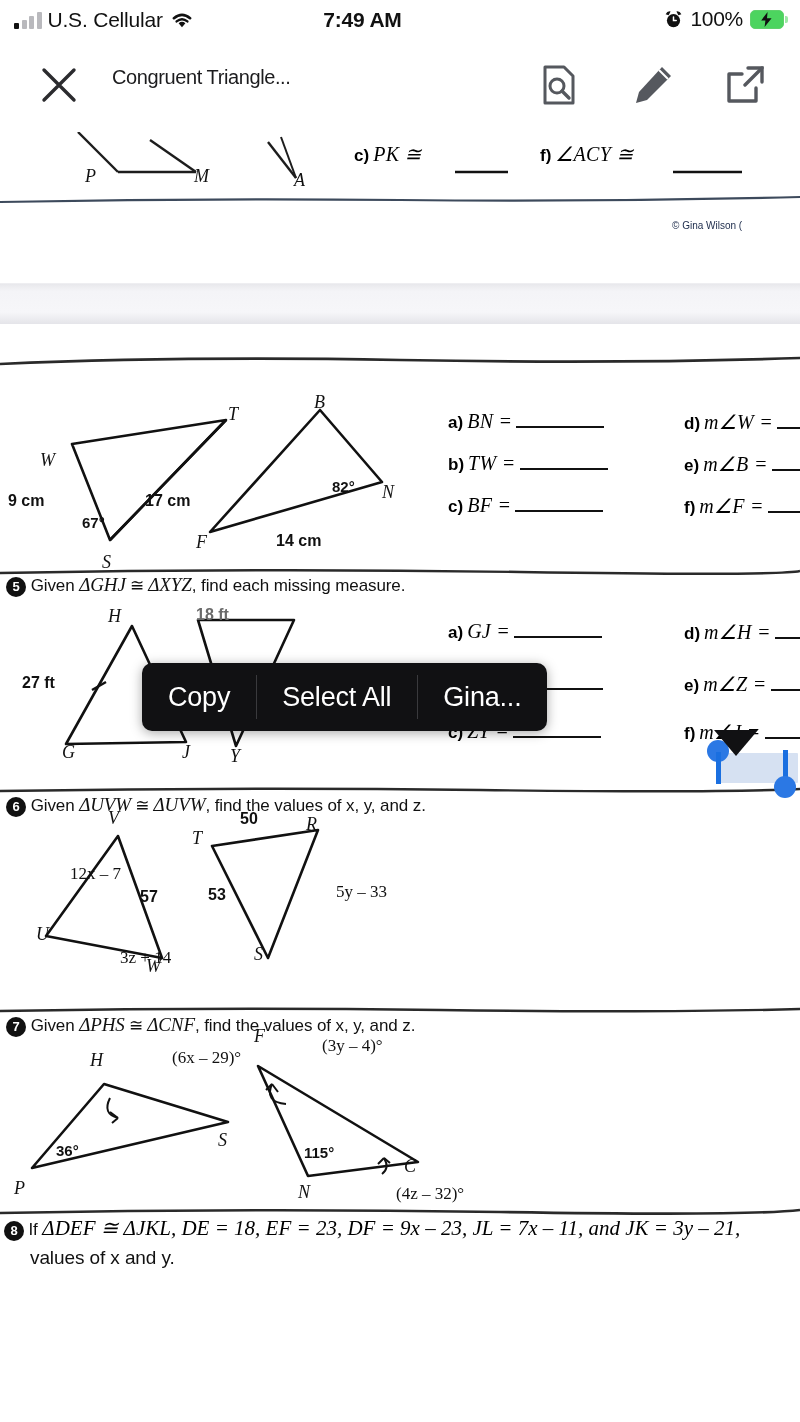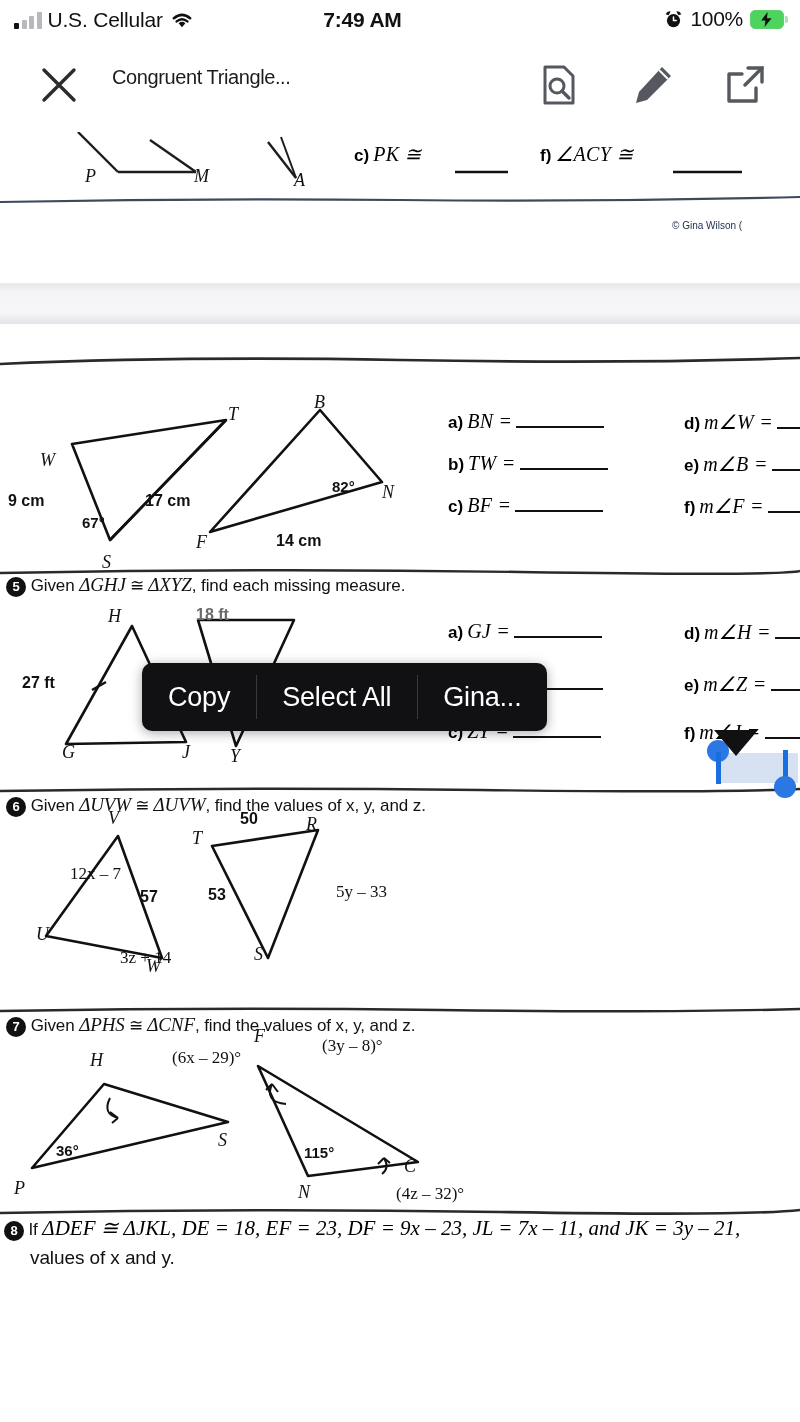--- a/index.html
+++ b/index.html
@@ -417,21 +417,21 @@
     </svg>
 
     <span class="flabel" style="left:90px;top:726px;">H</span>
     <span class="flabel" style="left:218px;top:806px;">S</span>
     <span class="flabel" style="left:14px;top:854px;">P</span>
     <span class="flabel" style="left:254px;top:702px;">F</span>
     <span class="flabel" style="left:298px;top:858px;">N</span>
     <span class="flabel" style="left:404px;top:832px;">C</span>
     <span class="fmeas-serif" style="left:124px;top:724px;">(6x – 29)°</span>
     <span class="fmeas" style="left:56px;top:818px;font-size:15px;">36°</span>
-    <span class="fmeas-serif" style="left:274px;top:712px;">(3y – 8)°</span>
+    <span class="fmeas-serif" style="left:274px;top:712px;">(3y – 4)°</span>
     <span class="fmeas" style="left:304px;top:820px;font-size:15px;">115°</span>
     <span class="fmeas-serif" style="left:348px;top:860px;">(4z – 32)°</span>
 
     <svg width="800" height="10" style="position:absolute;left:0;top:884px;">
       <path d="M0 5 Q250 0 500 4 T800 2" stroke="#2a2a2a" stroke-width="2.6" fill="none"></path>
     </svg>
 
     <div style="position:absolute;left:4px;top:892px;width:800px;">
       <div style="white-space:nowrap;">
         <span class="qnum">8</span>

